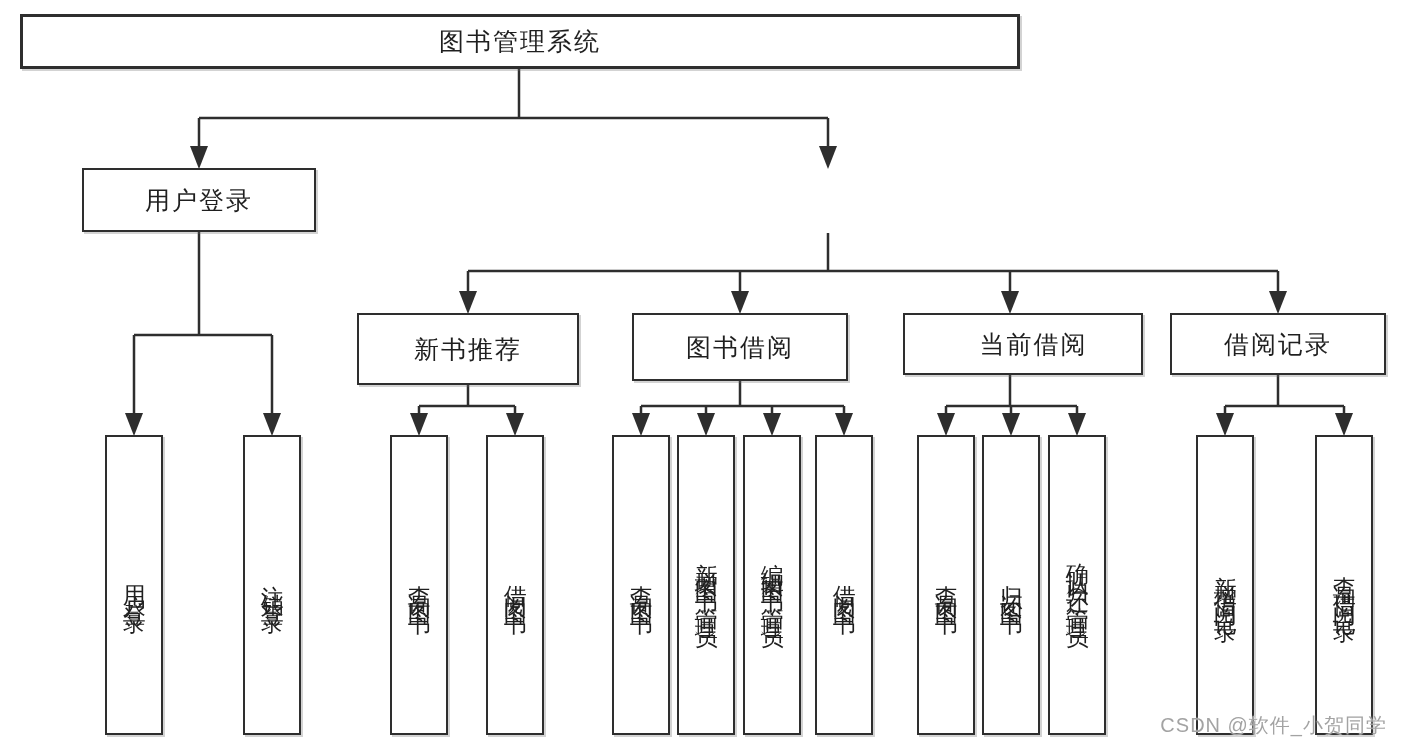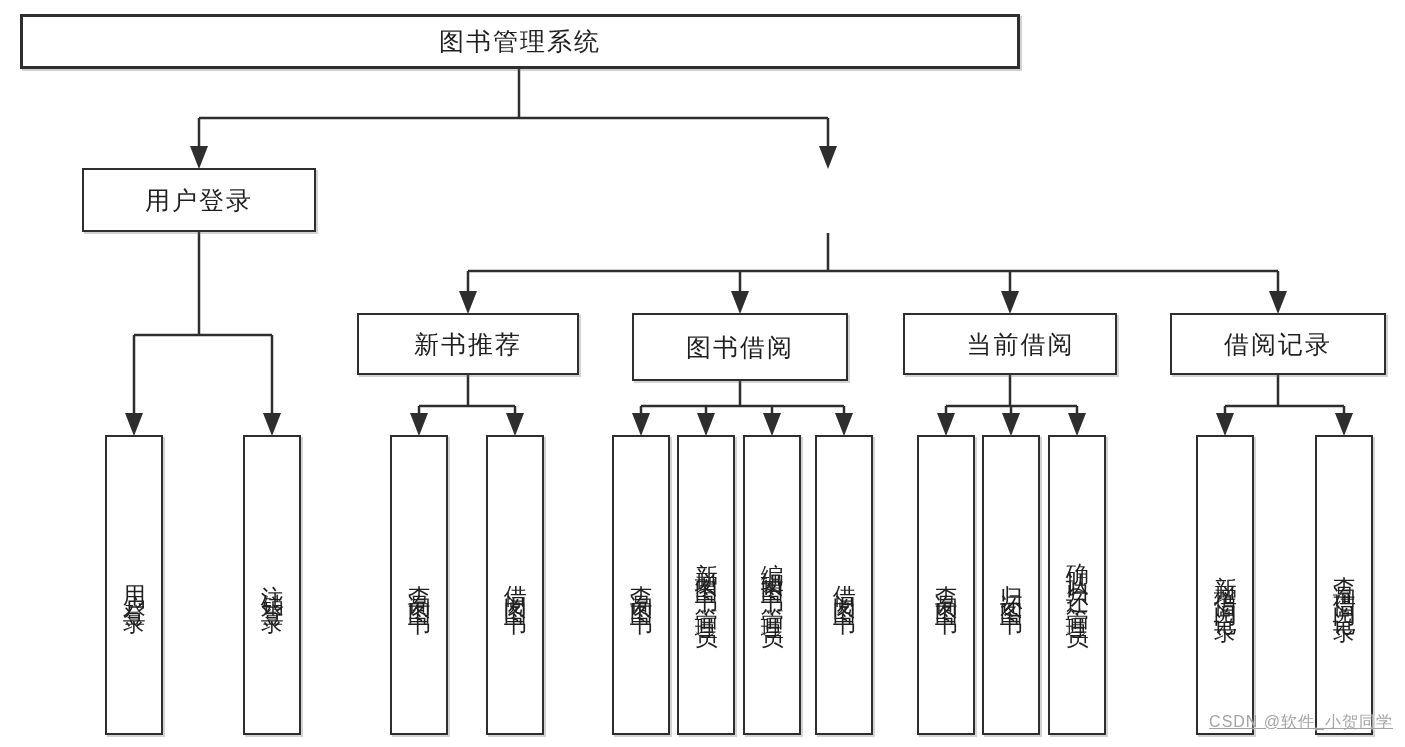--- a/index.html
+++ b/index.html
@@ -47,28 +47,27 @@
     writing-mode: vertical-rl;
     text-orientation: mixed;
     font-size: 23px;
     letter-spacing: 9px;
     line-height: 1.1;
     white-space: nowrap;
   }
   .watermark {
     position: absolute;
     top: 712px;
-    right: 12px;
+    right: 18px;
     z-index: 3;
-    font-size: 16px;
+    font-size: 20px;
     letter-spacing: 1px;
     color: var(--watermark);
     text-shadow: 0 0 2px rgba(255,255,255,0.9);
     white-space: nowrap;
-    text-decoration: underline;
   }
 </style>
 </head>
 <body>
 
 <div class="canvas">
 
   <svg class="wires" width="1405" height="747">
     <path d="M519,69 V118 M199,118 H828 M199,118 V148 M828,118 V148"></path>
     <path d="M199,232 V335 M134,335 H272 M134,335 V415 M272,335 V415"></path>
@@ -100,27 +99,27 @@
   </svg>
 
   <div class="box box-root" style="left:20px; top:14px; width:1000px; height:55px;">
     <span class="hlbl">图书管理系统</span>
   </div>
 
   <div class="box" style="left:82px; top:168px; width:234px; height:64px;">
     <span class="hlbl">用户登录</span>
   </div>
 
-  <div class="box" style="left:357px; top:313px; width:222px; height:62px;">
+  <div class="box" style="left:357px; top:313px; width:222px; height:72px;">
     <span class="hlbl">新书推荐</span>
   </div>
   <div class="box" style="left:632px; top:313px; width:216px; height:68px;">
     <span class="hlbl">图书借阅</span>
   </div>
-  <div class="box" style="left:903px; top:313px; width:214px; height:62px;padding-left:21px;">
+  <div class="box" style="left:903px; top:313px; width:240px; height:62px;padding-left:21px;">
     <span class="hlbl">当前借阅</span>
   </div>
   <div class="box" style="left:1170px; top:313px; width:216px; height:62px;">
     <span class="hlbl">借阅记录</span>
   </div>
 
   <div class="box vbox" style="left:105px; top:435px;">
     <span class="vlbl">用户登录</span>
   </div>
   <div class="box vbox" style="left:243px; top:435px;">

